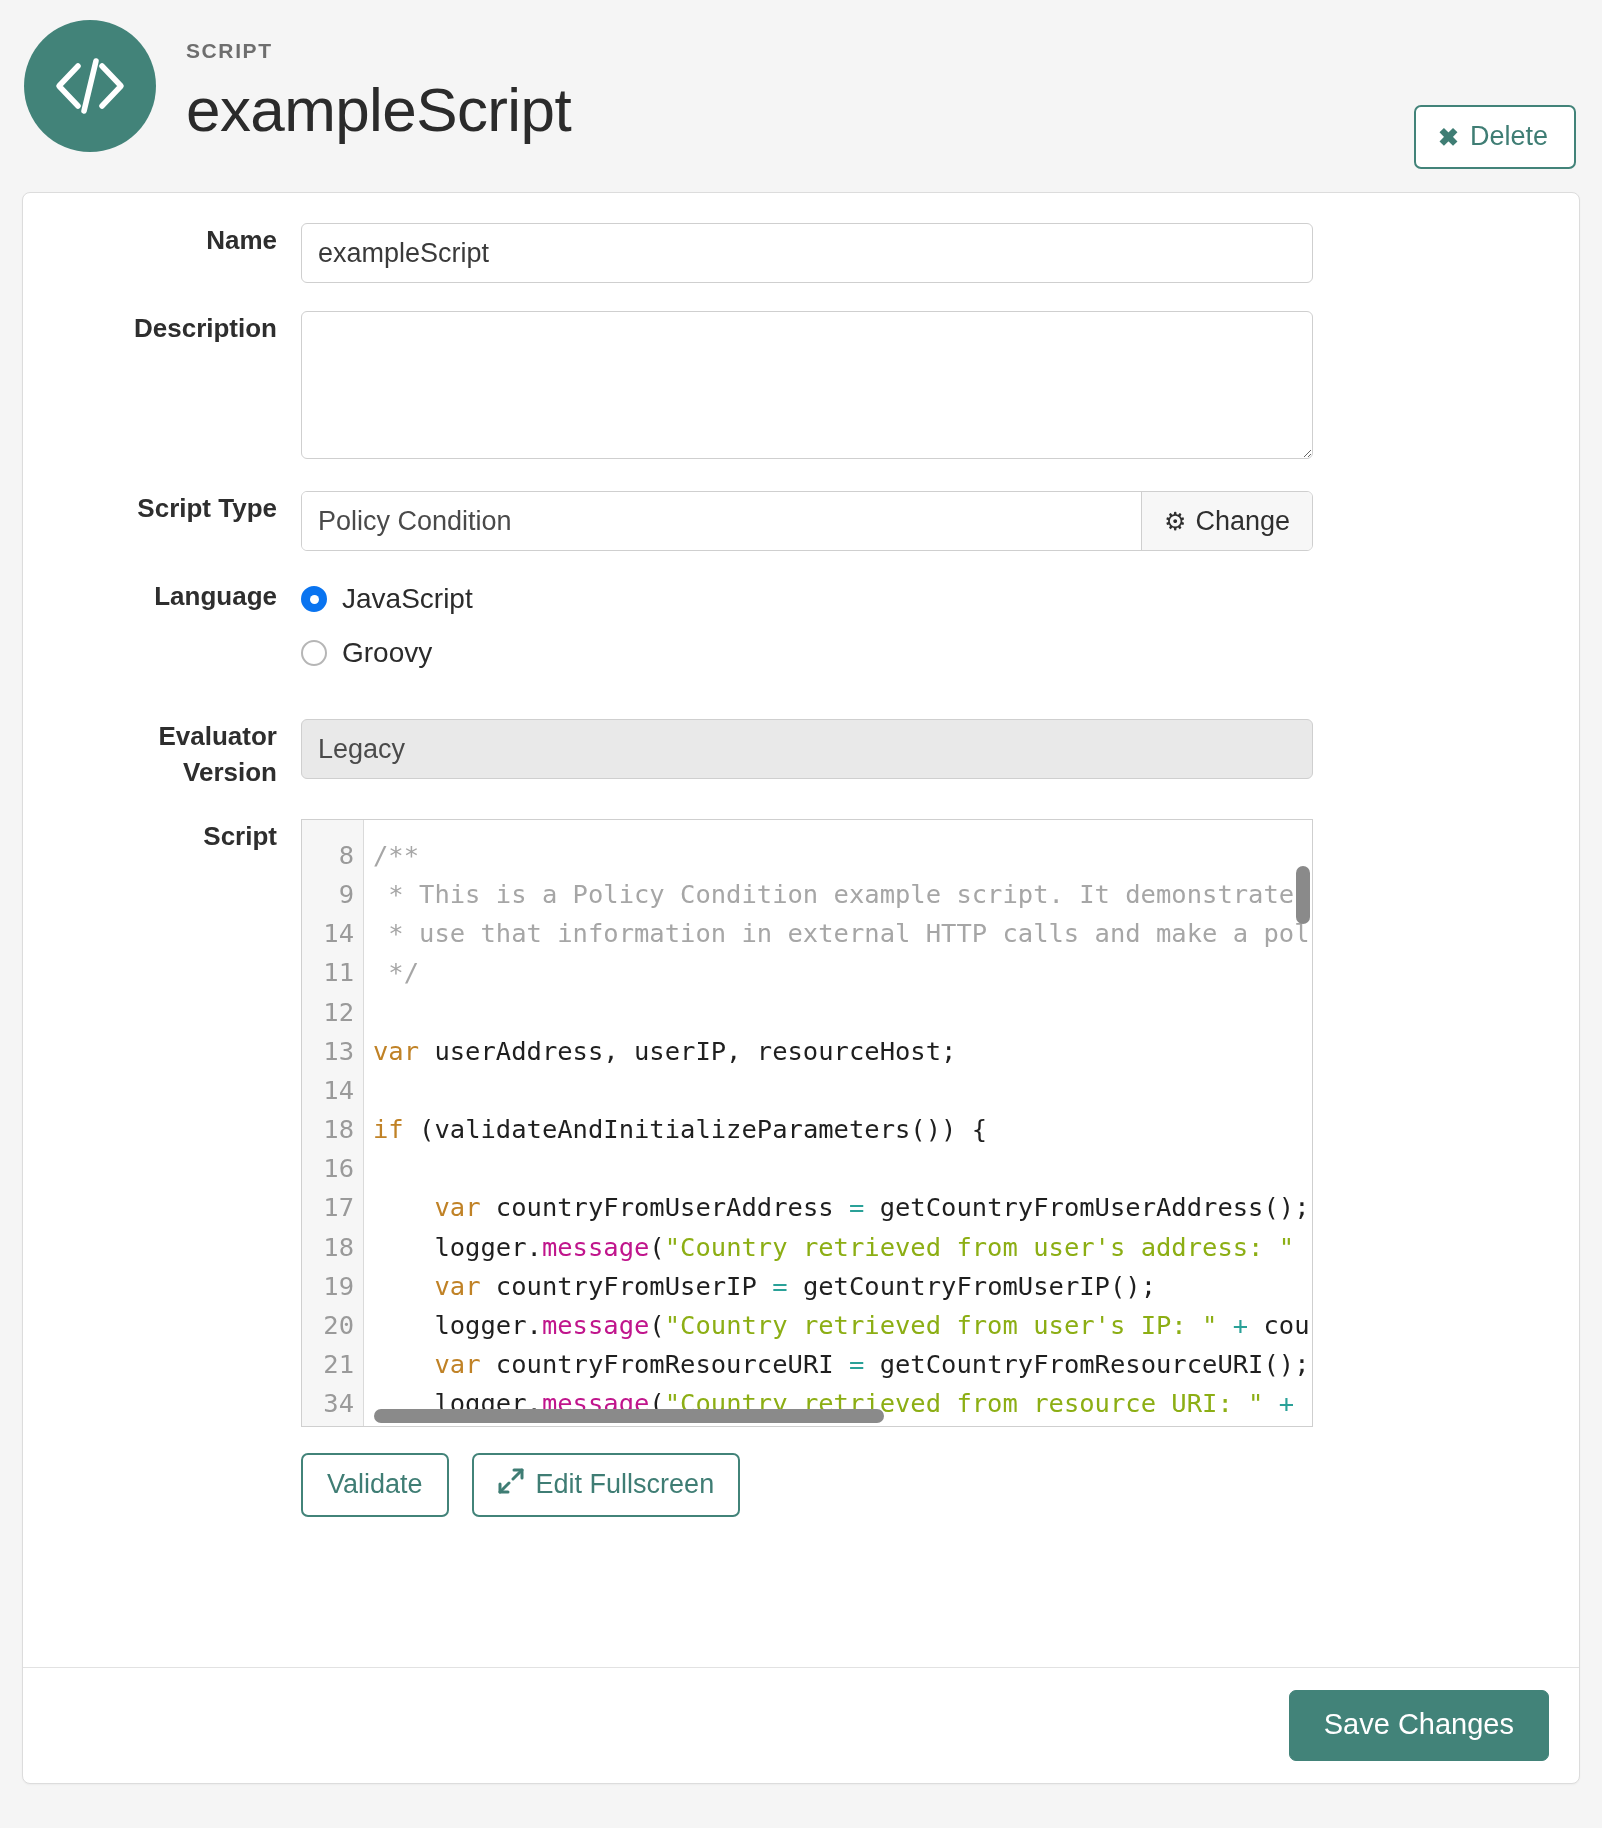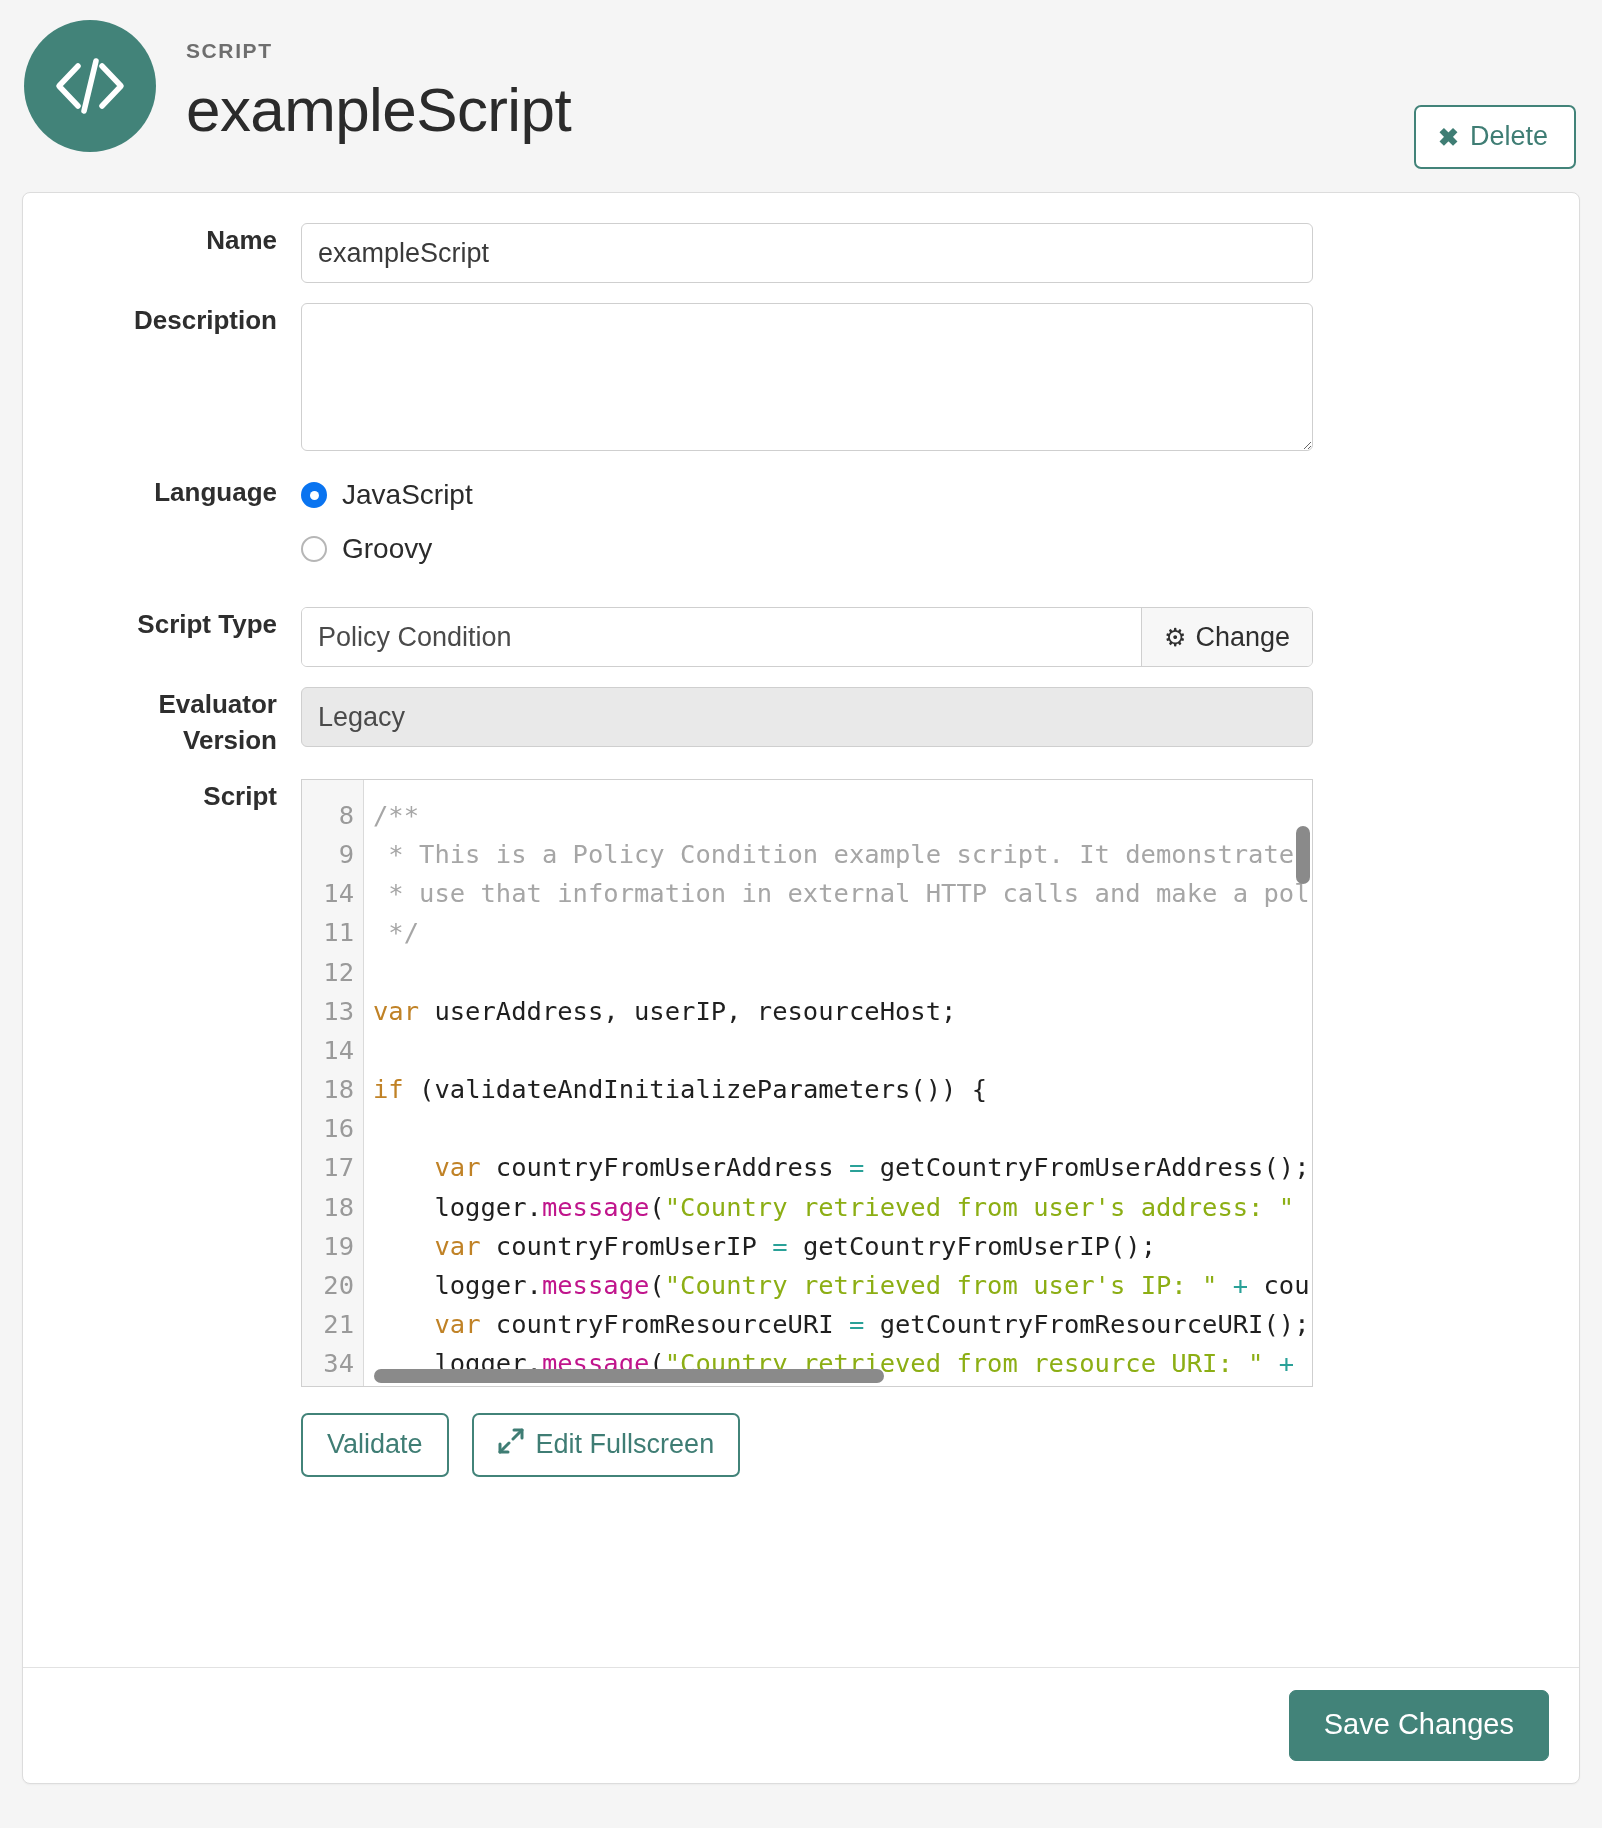--- a/index.html
+++ b/index.html
@@ -105,21 +105,21 @@
     align-items: center;
     justify-content: flex-end;
     padding-right: 30px;
     box-sizing: border-box;
   }
 
   
   .form-row {
     display: flex;
     align-items: flex-start;
-    margin-bottom: 20px;
+    margin-bottom: 28px;
   }
   .form-label {
     width: 250px;
     flex: 0 0 250px;
     text-align: right;
     font-size: 26px;
     font-weight: bold;
     color: #2e2e2e;
     padding-right: 24px;
     box-sizing: border-box;
@@ -379,44 +379,44 @@
     </div>
 
     <div class="form-row">
       <div class="form-label">Description</div>
       <div class="form-control">
         <textarea class="textarea-input" placeholder="" style=""></textarea>
       </div>
     </div>
 
     <div class="form-row">
+      <div class="form-label">Script Type</div>
+      <div class="form-control">
+        <div class="input-group">
+          <div class="group-value">Policy Condition</div>
+          <button class="group-btn">
+            <span class="gear">⚙</span>
+            <span>Change</span>
+          </button>
+        </div>
+      </div>
+    </div>
+
+    <div class="form-row">
       <div class="form-label">Language</div>
       <div class="form-control">
         <div class="radio-list">
           <div class="radio-item">
             <span class="radio-dot checked"></span>
             <span class="radio-label">JavaScript</span>
           </div>
           <div class="radio-item">
             <span class="radio-dot"></span>
             <span class="radio-label">Groovy</span>
           </div>
-        </div>
-      </div>
-    </div>
-
-    <div class="form-row">
-      <div class="form-label">Script Type</div>
-      <div class="form-control">
-        <div class="input-group">
-          <div class="group-value">Policy Condition</div>
-          <button class="group-btn">
-            <span class="gear">⚙</span>
-            <span>Change</span>
-          </button>
         </div>
       </div>
     </div>
 
     <div class="form-row">
       <div class="form-label">
         <div>Evaluator</div>
         <div>Version</div>
       </div>
       <div class="form-control">

